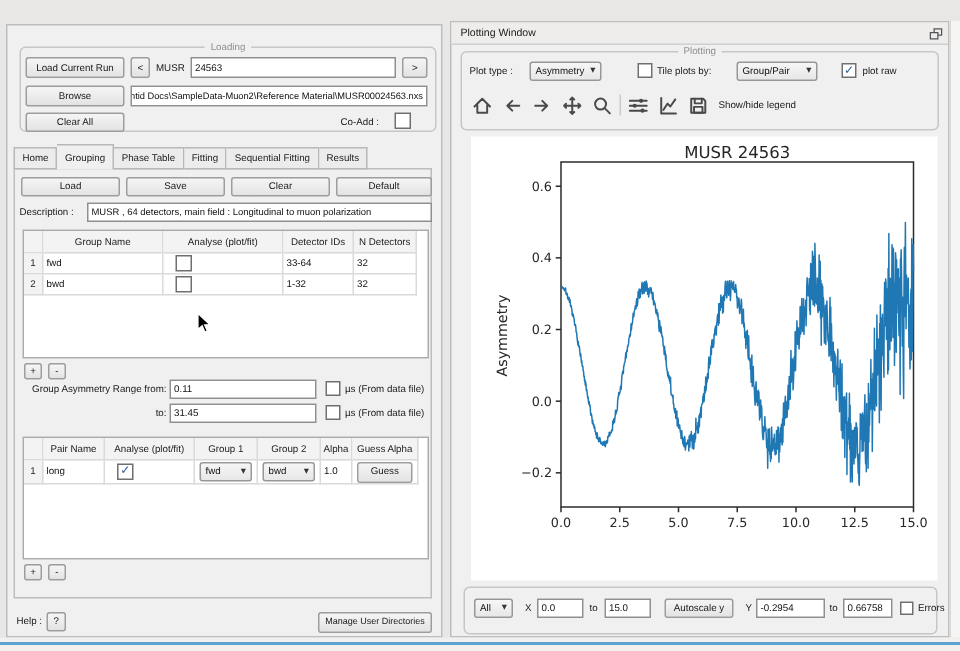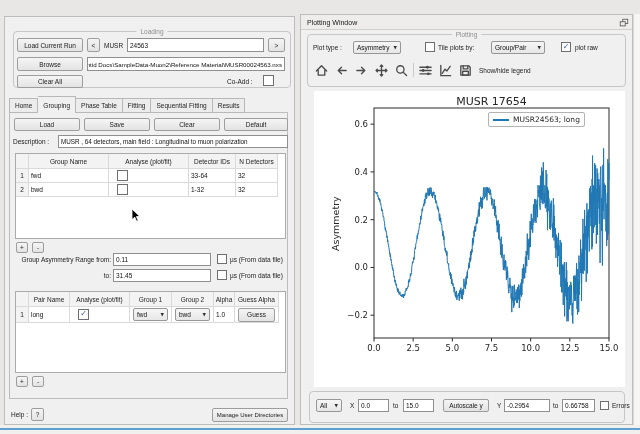--- a/index.html
+++ b/index.html
@@ -243,21 +243,21 @@
           <svg width="15" height="15" viewBox="0 0 16 16" fill="none" stroke="#4a4a4a" stroke-width="1.4" stroke-linecap="round" stroke-linejoin="round">
             <path d="M3,3 H11.5 L13,4.5 V13 H3 Z"></path>
             <path d="M5.5,3 V6.3 H10.5 V3"></path>
             <rect x="5" y="8.8" width="6" height="4.2"></rect>
           </svg>
         </div>
       </div>
     <div class="abs lbl" style="left:178px;top:52px;">Show/hide legend</div>
 
     <div class="abs" id="figure" style="left:13px;top:76px;width:311px;height:296px;background:#fff;">
-      <div class="abs ptitle" style="left:60px;top:4px;width:235px;">MUSR 17654</div>
+      <div class="abs ptitle" style="left:60px;top:4px;width:235px;">MUSR 24563</div>
       <div class="abs paxlbl" style="left:16px;top:160px;transform:rotate(-90deg);transform-origin:0 0;">Asymmetry</div>
       <svg class="abs" id="plot-svg" style="left:0;top:0;" width="311" height="296">
           <rect x="60" y="17" width="235" height="230" fill="none" stroke="#2b2b2b" stroke-width="1"></rect>
           <line x1="60" y1="247" x2="60" y2="250.5" stroke="#2b2b2b" stroke-width="1"></line>
           <text x="60" y="260" text-anchor="middle" font-family="DejaVu Sans" font-size="8.5px" fill="#262626">0.0</text>
           <line x1="99.16666666666666" y1="247" x2="99.16666666666666" y2="250.5" stroke="#2b2b2b" stroke-width="1"></line>
           <text x="99.16666666666666" y="260" text-anchor="middle" font-family="DejaVu Sans" font-size="8.5px" fill="#262626">2.5</text>
           <line x1="138.33333333333331" y1="247" x2="138.33333333333331" y2="250.5" stroke="#2b2b2b" stroke-width="1"></line>
           <text x="138.33333333333331" y="260" text-anchor="middle" font-family="DejaVu Sans" font-size="8.5px" fill="#262626">5.0</text>
           <line x1="177.5" y1="247" x2="177.5" y2="250.5" stroke="#2b2b2b" stroke-width="1"></line>
@@ -273,24 +273,20 @@
           <line x1="56.5" y1="176.44609441525265" x2="60" y2="176.44609441525265" stroke="#2b2b2b" stroke-width="1"></line>
           <text x="54" y="179.44609441525265" text-anchor="end" font-family="DejaVu Sans" font-size="8.5px" fill="#262626">0.0</text>
           <line x1="56.5" y1="128.67770877899852" x2="60" y2="128.67770877899852" stroke="#2b2b2b" stroke-width="1"></line>
           <text x="54" y="131.67770877899852" text-anchor="end" font-family="DejaVu Sans" font-size="8.5px" fill="#262626">0.2</text>
           <line x1="56.5" y1="80.90932314274437" x2="60" y2="80.90932314274437" stroke="#2b2b2b" stroke-width="1"></line>
           <text x="54" y="83.90932314274437" text-anchor="end" font-family="DejaVu Sans" font-size="8.5px" fill="#262626">0.4</text>
           <line x1="56.5" y1="33.14093750649026" x2="60" y2="33.14093750649026" stroke="#2b2b2b" stroke-width="1"></line>
           <text x="54" y="36.14093750649026" text-anchor="end" font-family="DejaVu Sans" font-size="8.5px" fill="#262626">0.6</text>
           <polyline points="60.47,100.95 60.70,99.94 60.94,100.77 61.17,101.16 61.41,100.70 61.64,101.49 61.88,101.12 62.11,102.03 62.35,102.81 62.58,101.68 62.82,101.88 63.05,101.01 63.29,104.42 63.52,105.41 63.76,105.11 63.99,104.43 64.23,105.28 64.46,108.15 64.70,107.20 64.93,108.75 65.17,107.13 65.40,107.38 65.63,110.46 65.87,108.38 66.10,109.56 66.34,112.85 66.57,113.35 66.81,112.77 67.04,114.72 67.28,115.44 67.51,119.38 67.75,117.76 67.98,119.97 68.22,118.80 68.45,120.74 68.69,121.11 68.92,123.60 69.16,125.88 69.39,125.40 69.63,125.50 69.86,126.89 70.10,130.33 70.33,130.38 70.56,132.27 70.80,135.08 71.03,136.87 71.27,138.95 71.50,136.63 71.74,139.85 71.97,140.32 72.21,139.74 72.44,142.37 72.68,144.54 72.91,146.53 73.15,144.85 73.38,147.88 73.62,150.69 73.85,149.45 74.09,152.89 74.32,153.35 74.56,153.11 74.79,156.29 75.03,156.45 75.26,159.94 75.49,159.86 75.73,163.08 75.96,162.16 76.20,165.83 76.43,163.55 76.67,165.77 76.90,169.41 77.14,168.55 77.37,170.22 77.61,172.36 77.84,174.27 78.08,173.85 78.31,177.05 78.55,178.28 78.78,176.74 79.02,179.47 79.25,178.82 79.49,180.43 79.72,184.59 79.96,185.89 80.19,184.84 80.43,185.89 80.66,187.68 80.89,191.11 81.13,188.98 81.36,191.67 81.60,192.44 81.83,191.73 82.07,194.50 82.30,193.14 82.54,194.18 82.77,196.62 83.01,196.64 83.24,198.60 83.48,197.51 83.71,201.06 83.95,200.82 84.18,197.64 84.42,200.64 84.65,201.91 84.89,201.19 85.12,203.43 85.36,202.91 85.59,203.11 85.82,200.60 86.06,201.64 86.29,203.37 86.53,204.51 86.76,204.90 87.00,203.75 87.23,204.81 87.47,204.51 87.70,205.83 87.94,205.47 88.17,203.45 88.41,205.03 88.64,204.17 88.88,205.94 89.11,203.15 89.35,204.25 89.58,206.84 89.82,203.73 90.05,205.02 90.29,202.84 90.52,203.24 90.75,204.37 90.99,203.73 91.22,199.95 91.46,200.54 91.69,199.72 91.93,199.01 92.16,197.15 92.40,199.61 92.63,198.97 92.87,197.57 93.10,197.11 93.34,197.63 93.57,197.28 93.81,195.67 94.04,195.50 94.28,195.98 94.51,189.63 94.75,190.91 94.98,191.44 95.22,188.13 95.45,189.71 95.68,190.48 95.92,187.65 96.15,186.22 96.39,182.44 96.62,185.00 96.86,183.86 97.09,183.07 97.33,182.99 97.56,181.43 97.80,175.92 98.03,174.14 98.27,173.18 98.50,170.63 98.74,172.13 98.97,171.81 99.21,170.66 99.44,169.77 99.68,166.46 99.91,167.85 100.15,168.49 100.38,163.39 100.61,159.44 100.85,158.10 101.08,156.54 101.32,156.40 101.55,158.06 101.79,153.14 102.02,152.93 102.26,151.13 102.49,150.74 102.73,150.05 102.96,146.81 103.20,144.25 103.43,147.59 103.67,144.29 103.90,142.54 104.14,143.23 104.37,139.64 104.61,139.92 104.84,139.07 105.08,137.76 105.31,134.68 105.54,134.02 105.78,132.20 106.01,133.30 106.25,132.39 106.48,129.81 106.72,124.86 106.95,128.76 107.19,125.29 107.42,125.22 107.66,123.90 107.89,120.81 108.13,117.78 108.36,120.28 108.60,119.83 108.83,116.31 109.07,115.82 109.30,115.02 109.54,112.84 109.77,113.76 110.01,114.82 110.24,110.02 110.47,108.23 110.71,113.04 110.94,112.30 111.18,110.16 111.41,103.58 111.65,105.84 111.88,104.37 112.12,101.68 112.35,107.79 112.59,107.29 112.82,107.30 113.06,102.04 113.29,102.49 113.53,103.32 113.76,100.97 114.00,97.21 114.23,104.92 114.47,104.49 114.70,102.58 114.94,99.07 115.17,97.73 115.40,104.59 115.64,96.80 115.87,98.00 116.11,101.60 116.34,103.07 116.58,102.99 116.81,96.37 117.05,98.05 117.28,97.74 117.52,101.25 117.75,105.10 117.99,102.79 118.22,101.34 118.46,107.03 118.69,102.71 118.93,102.02 119.16,104.59 119.40,100.71 119.63,101.12 119.87,101.84 120.10,101.05 120.34,103.63 120.57,104.64 120.80,105.37 121.04,108.64 121.27,103.94 121.51,107.51 121.74,112.20 121.98,109.42 122.21,109.97 122.45,111.36 122.68,111.39 122.92,113.22 123.15,116.60 123.39,117.99 123.62,117.90 123.86,115.40 124.09,118.35 124.33,119.76 124.56,117.61 124.80,121.59 125.03,122.16 125.27,128.00 125.50,129.90 125.73,122.77 125.97,126.20 126.20,126.33 126.44,131.05 126.67,126.91 126.91,129.53 127.14,132.01 127.38,133.62 127.61,133.07 127.85,134.45 128.08,139.19 128.32,140.06 128.55,140.44 128.79,145.30 129.02,139.79 129.26,143.15 129.49,143.32 129.73,149.01 129.96,145.28 130.20,152.20 130.43,154.28 130.66,155.70 130.90,156.52 131.13,159.71 131.37,157.08 131.60,160.44 131.84,161.25 132.07,159.38 132.31,162.93 132.54,162.52 132.78,164.61 133.01,160.56 133.25,169.89 133.48,172.18 133.72,172.34 133.95,172.22 134.19,172.40 134.42,173.97 134.66,172.50 134.89,178.35 135.13,178.15 135.36,181.60 135.59,182.49 135.83,183.88 136.06,184.45 136.30,181.30 136.53,187.81 136.77,186.97 137.00,184.07 137.24,182.95 137.47,192.99 137.71,188.18 137.94,187.82 138.18,189.16 138.41,194.44 138.65,193.60 138.88,192.33 139.12,192.47 139.35,195.19 139.59,197.23 139.82,197.03 140.06,201.29 140.29,200.68 140.52,196.06 140.76,200.23 140.99,202.44 141.23,204.76 141.46,201.16 141.70,206.06 141.93,205.78 142.17,206.86 142.40,199.93 142.64,201.71 142.87,208.96 143.11,207.54 143.34,205.90 143.58,204.36 143.81,204.18 144.05,205.05 144.28,205.01 144.52,202.27 144.75,203.47 144.99,203.59 145.22,209.67 145.45,199.67 145.69,205.46 145.92,207.02 146.16,198.78 146.39,201.71 146.63,202.71 146.86,196.70 147.10,201.51 147.33,200.26 147.57,207.89 147.80,201.41 148.04,199.13 148.27,206.18 148.51,208.38 148.74,203.89 148.98,198.16 149.21,203.71 149.45,197.86 149.68,201.49 149.92,187.91 150.15,195.26 150.38,195.18 150.62,194.64 150.85,193.21 151.09,197.57 151.32,190.70 151.56,197.71 151.79,192.71 152.03,186.00 152.26,193.53 152.50,184.89 152.73,186.36 152.97,183.76 153.20,180.63 153.44,187.29 153.67,179.19 153.91,178.70 154.14,178.08 154.38,178.07 154.61,173.24 154.85,173.06 155.08,171.49 155.31,176.79 155.55,175.14 155.78,166.82 156.02,166.72 156.25,170.76 156.49,160.39 156.72,169.17 156.96,165.45 157.19,161.89 157.43,163.58 157.66,158.18 157.90,159.02 158.13,161.33 158.37,150.87 158.60,147.02 158.84,154.32 159.07,149.56 159.31,148.62 159.54,151.71 159.78,143.73 160.01,139.68 160.25,145.35 160.48,137.45 160.71,135.42 160.95,140.67 161.18,135.60 161.42,139.08 161.65,140.38 161.89,137.91 162.12,131.51 162.36,133.03 162.59,128.65 162.83,127.66 163.06,126.41 163.30,129.33 163.53,132.31 163.77,124.56 164.00,123.89 164.24,120.26 164.47,118.59 164.71,119.79 164.94,125.77 165.18,111.51 165.41,124.53 165.64,111.36 165.88,113.72 166.11,115.96 166.35,113.26 166.58,105.74 166.82,113.18 167.05,113.85 167.29,110.50 167.52,107.00 167.76,117.76 167.99,110.13 168.23,116.99 168.46,105.95 168.70,107.30 168.93,109.15 169.17,106.08 169.40,99.11 169.64,96.53 169.87,105.44 170.11,105.11 170.34,105.70 170.57,107.53 170.81,96.51 171.04,96.51 171.28,100.39 171.51,101.61 171.75,105.84 171.98,104.50 172.22,96.16 172.45,101.85 172.69,98.74 172.92,109.31 173.16,105.15 173.39,96.13 173.63,100.62 173.86,98.90 174.10,98.65 174.33,97.63 174.57,101.94 174.80,100.34 175.04,96.65 175.27,101.99 175.50,100.65 175.74,103.74 175.97,103.88 176.21,103.30 176.44,98.61 176.68,101.81 176.91,101.96 177.15,107.63 177.38,106.68 177.62,114.26 177.85,113.29 178.09,111.41 178.32,108.47 178.56,107.69 178.79,109.97 179.03,117.42 179.26,118.01 179.50,115.72 179.73,112.84 179.97,112.13 180.20,108.44 180.43,111.17 180.67,124.76 180.90,120.23 181.14,117.85 181.37,120.97 181.61,115.09 181.84,126.91 182.08,124.28 182.31,126.86 182.55,134.22 182.78,132.24 183.02,132.38 183.25,141.30 183.49,130.17 183.72,138.40 183.96,138.36 184.19,129.20 184.43,135.52 184.66,146.01 184.90,148.26 185.13,132.78 185.36,147.64 185.60,149.34 185.83,148.56 186.07,147.89 186.30,155.25 186.54,155.14 186.77,163.89 187.01,154.44 187.24,145.71 187.48,166.61 187.71,165.64 187.95,160.68 188.18,153.28 188.42,165.44 188.65,166.18 188.89,168.10 189.12,174.28 189.36,179.06 189.59,176.09 189.83,166.94 190.06,163.57 190.29,176.69 190.53,177.08 190.76,170.04 191.00,179.32 191.23,177.03 191.47,169.15 191.70,170.92 191.94,170.32 192.17,180.70 192.41,189.04 192.64,181.31 192.88,187.31 193.11,175.64 193.35,186.86 193.58,179.29 193.82,181.10 194.05,191.16 194.29,197.35 194.52,200.54 194.76,202.13 194.99,201.78 195.22,193.38 195.46,196.78 195.69,194.86 195.93,186.84 196.16,195.71 196.40,193.81 196.63,195.03 196.87,201.10 197.10,207.56 197.34,204.09 197.57,202.31 197.81,221.13 198.04,195.12 198.28,204.42 198.51,209.73 198.75,205.08 198.98,194.88 199.22,212.07 199.45,211.01 199.69,216.68 199.92,205.87 200.16,214.58 200.39,193.75 200.62,199.77 200.86,205.56 201.09,209.59 201.33,207.64 201.56,207.95 201.80,201.27 202.03,203.08 202.27,198.53 202.50,208.43 202.74,212.12 202.97,209.24 203.21,204.64 203.44,211.61 203.68,196.07 203.91,206.98 204.15,207.02 204.38,208.42 204.62,193.66 204.85,193.74 205.09,200.41 205.32,217.08 205.55,198.68 205.79,210.17 206.02,204.05 206.26,194.33 206.49,203.50 206.73,197.15 206.96,191.78 207.20,202.88 207.43,205.64 207.67,188.19 207.90,204.00 208.14,187.59 208.37,177.66 208.61,179.40 208.84,192.44 209.08,182.00 209.31,177.12 209.55,173.13 209.78,187.73 210.02,176.53 210.25,184.72 210.48,183.30 210.72,187.17 210.95,180.77 211.19,173.17 211.42,165.78 211.66,181.73 211.89,173.13 212.13,160.00 212.36,162.10 212.60,173.69 212.83,175.21 213.07,155.44 213.30,142.64 213.54,163.75 213.77,157.11 214.01,156.70 214.24,148.27 214.48,151.22 214.71,168.83 214.95,164.51 215.18,157.15 215.41,147.12 215.65,151.82 215.88,156.12 216.12,129.99 216.35,156.04 216.59,143.34 216.82,132.30 217.06,134.70 217.29,122.80 217.53,136.90 217.76,138.53 218.00,127.27 218.23,128.35 218.47,134.64 218.70,141.73 218.94,133.00 219.17,133.61 219.41,113.56 219.64,113.55 219.88,131.62 220.11,119.98 220.34,113.72 220.58,108.07 220.81,126.00 221.05,129.97 221.28,129.84 221.52,125.94 221.75,108.23 221.99,132.03 222.22,120.39 222.46,118.72 222.69,113.65 222.93,117.11 223.16,109.14 223.40,126.24 223.63,116.88 223.87,98.73 224.10,94.15 224.34,101.87 224.57,99.38 224.81,106.10 225.04,104.88 225.27,103.73 225.51,94.62 225.74,115.41 225.98,116.22 226.21,118.71 226.45,84.68 226.68,85.20 226.92,107.91 227.15,92.08 227.39,108.83 227.62,76.54 227.86,80.20 228.09,112.01 228.33,80.07 228.56,91.31 228.80,109.27 229.03,113.07 229.27,71.25 229.50,82.00 229.74,95.99 229.97,110.81 230.20,102.19 230.44,111.71 230.67,106.49 230.91,94.34 231.14,114.46 231.38,117.29 231.61,113.72 231.85,107.63 232.08,79.02 232.32,115.95 232.55,92.73 232.79,83.16 233.02,121.05 233.26,95.90 233.49,139.17 233.73,98.68 233.96,98.31 234.20,120.23 234.43,99.89 234.67,112.27 234.90,107.41 235.13,110.58 235.37,123.76 235.60,137.70 235.84,122.26 236.07,119.27 236.31,112.43 236.54,138.71 236.78,123.54 237.01,118.84 237.25,109.64 237.48,117.53 237.72,127.30 237.95,135.27 238.19,136.72 238.42,132.54 238.66,146.54 238.89,143.17 239.13,118.06 239.36,107.32 239.60,145.47 239.83,113.69 240.07,149.46 240.30,124.90 240.53,137.39 240.77,139.22 241.00,138.13 241.24,157.15 241.47,137.19 241.71,147.42 241.94,166.89 242.18,143.57 242.41,157.59 242.65,144.81 242.88,158.71 243.12,146.53 243.35,162.04 243.59,175.75 243.82,153.57 244.06,157.99 244.29,164.94 244.53,141.87 244.76,164.78 245.00,154.52 245.23,169.30 245.46,171.25 245.70,183.57 245.93,156.57 246.17,148.94 246.40,166.94 246.64,166.02 246.87,195.88 247.11,172.78 247.34,151.54 247.58,200.86 247.81,180.80 248.05,201.46 248.28,173.77 248.52,181.96 248.75,177.16 248.99,173.48 249.22,213.92 249.46,175.59 249.69,189.44 249.93,190.92 250.16,173.67 250.39,171.04 250.63,225.36 250.86,190.10 251.10,205.39 251.33,192.25 251.57,201.59 251.80,187.60 252.04,193.51 252.27,171.21 252.51,208.55 252.74,179.17 252.98,230.30 253.21,191.26 253.45,196.98 253.68,226.60 253.92,210.98 254.15,230.25 254.39,196.21 254.62,198.40 254.86,195.87 255.09,206.72 255.32,218.31 255.56,203.91 255.79,194.02 256.03,205.70 256.26,214.15 256.50,210.87 256.73,190.81 256.97,191.96 257.20,200.16 257.44,194.09 257.67,212.02 257.91,215.59 258.14,224.54 258.38,211.94 258.61,231.14 258.85,232.54 259.08,217.18 259.32,207.90 259.55,184.89 259.79,199.37 260.02,201.64 260.25,191.72 260.49,185.57 260.72,210.02 260.96,184.27 261.19,195.59 261.43,209.50 261.66,186.08 261.90,203.11 262.13,187.88 262.37,181.41 262.60,172.23 262.84,208.91 263.07,218.10 263.31,188.52 263.54,223.52 263.78,178.04 264.01,214.04 264.25,199.09 264.48,191.31 264.72,221.15 264.95,164.62 265.18,203.88 265.42,189.82 265.65,192.48 265.89,179.49 266.12,171.24 266.36,182.06 266.59,148.64 266.83,175.89 267.06,163.25 267.30,161.79 267.53,209.93 267.77,182.07 268.00,157.86 268.24,159.02 268.47,181.77 268.71,170.65 268.94,127.91 269.18,182.90 269.41,159.93 269.65,142.54 269.88,177.97 270.11,153.33 270.35,179.65 270.58,118.97 270.82,137.57 271.05,159.06 271.29,145.90 271.52,146.17 271.76,135.04 271.99,136.49 272.23,190.75 272.46,124.63 272.70,144.23 272.93,112.32 273.17,165.08 273.40,182.42 273.64,120.94 273.87,144.10 274.11,145.72 274.34,118.45 274.58,138.00 274.81,145.92 275.04,149.69 275.28,160.54 275.51,115.38 275.75,97.33 275.98,126.29 276.22,115.29 276.45,94.95 276.69,97.96 276.92,135.22 277.16,116.47 277.39,101.64 277.63,122.73 277.86,158.32 278.10,88.00 278.33,155.69 278.57,64.61 278.80,139.30 279.04,133.79 279.27,142.09 279.51,94.52 279.74,101.79 279.98,97.40 280.21,136.27 280.44,113.46 280.68,72.15 280.91,83.54 281.15,73.98 281.38,133.99 281.62,74.79 281.85,112.58 282.09,97.44 282.32,152.62 282.56,132.97 282.79,113.02 283.03,77.54 283.26,81.59 283.50,143.91 283.73,82.19 283.97,117.61 284.20,88.50 284.44,91.35 284.67,110.90 284.91,88.17 285.14,124.91 285.37,132.82 285.61,94.55 285.84,104.28 286.08,172.02 286.31,81.66 286.55,83.13 286.78,75.58 287.02,90.43 287.25,116.48 287.49,139.59 287.72,107.09 287.96,125.16 288.19,157.13 288.43,174.61 288.66,102.40 288.90,73.95 289.13,120.01 289.37,91.31 289.60,57.35 289.84,100.00 290.07,128.23 290.30,92.51 290.54,99.55 290.77,102.91 291.01,97.83 291.24,111.58 291.48,94.29 291.71,117.32 291.95,140.44 292.18,112.53 292.42,131.57 292.65,154.92 292.89,145.77 293.12,105.78 293.36,101.63 293.59,148.77 293.83,68.19 294.06,138.44 294.30,143.38 294.53,111.98 294.77,72.06 295.00,89.10" fill="none" stroke="#1f77b4" stroke-width="1" stroke-linejoin="round"></polyline>
         </svg>
-      <div class="abs legend" style="left:174px;top:21px;height:15px;">
-        <span class="legline" id="legend-line" style="background: rgb(31, 119, 180);"></span>
-        <span class="legtxt">MUSR24563; long</span>
-      </div>
     </div>
 
     <div class="abs gb" style="left:8px;top:376px;width:316px;height:32px;"></div>
     <div class="abs combo" style="left:15px;top:384px;width:26px;height:13px;">
       <span>All</span>
         <span class="ar">▼</span>
     </div>
     <div class="abs lbl" style="left:49px;top:387px;">X</div>
     <div class="abs input" style="left:57px;top:384px;width:31px;height:13px;">0.0</div>
     <div class="abs lbl" style="left:92px;top:387px;">to</div>

